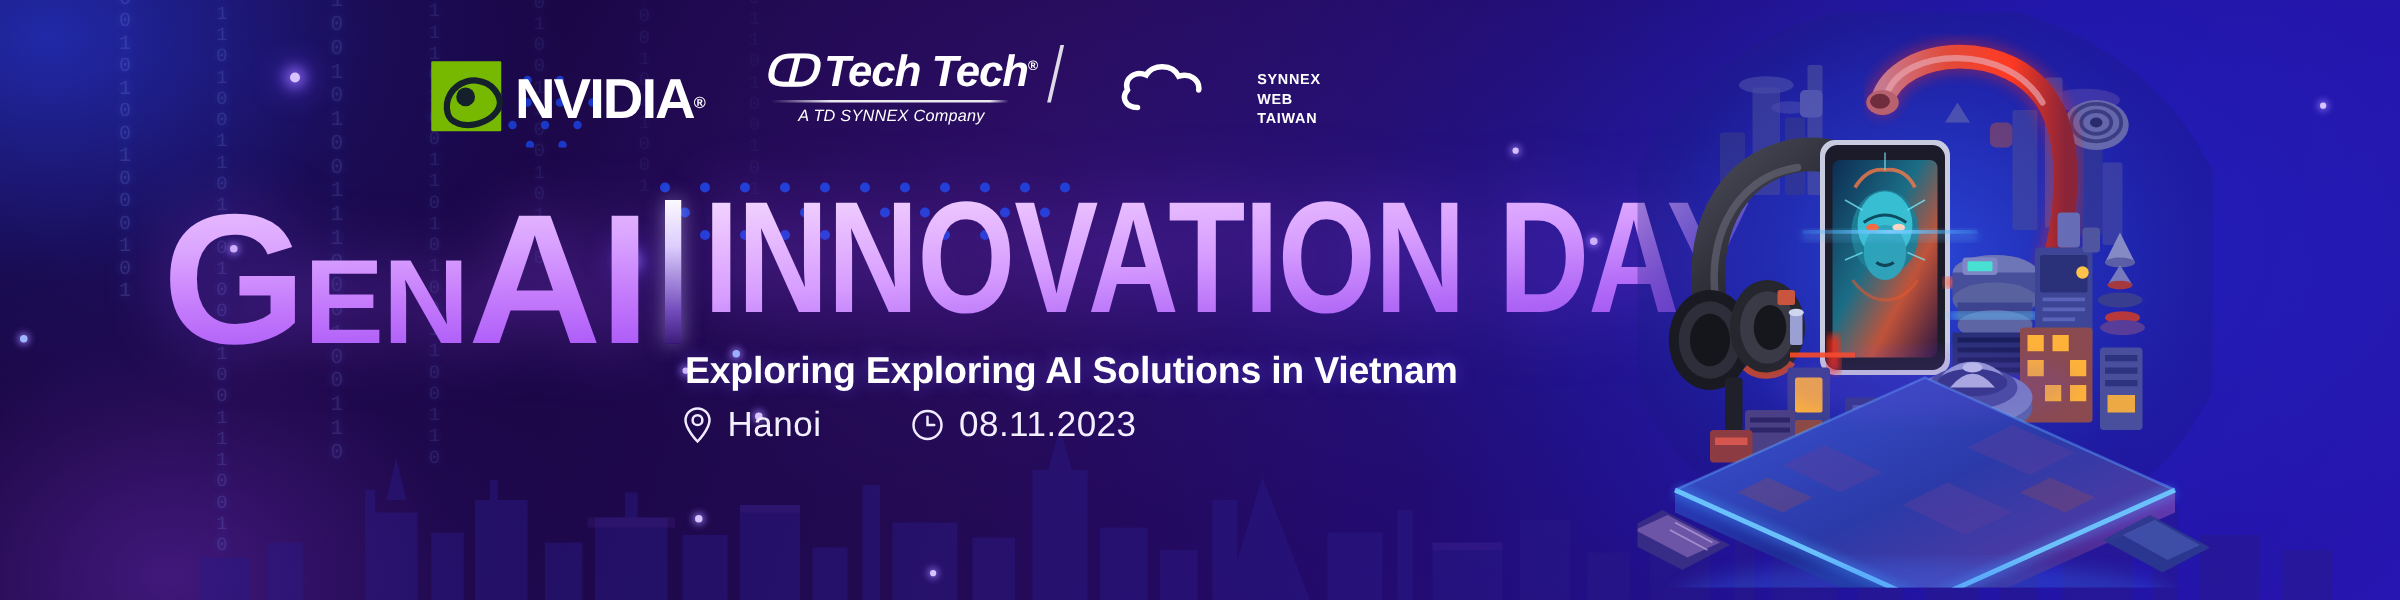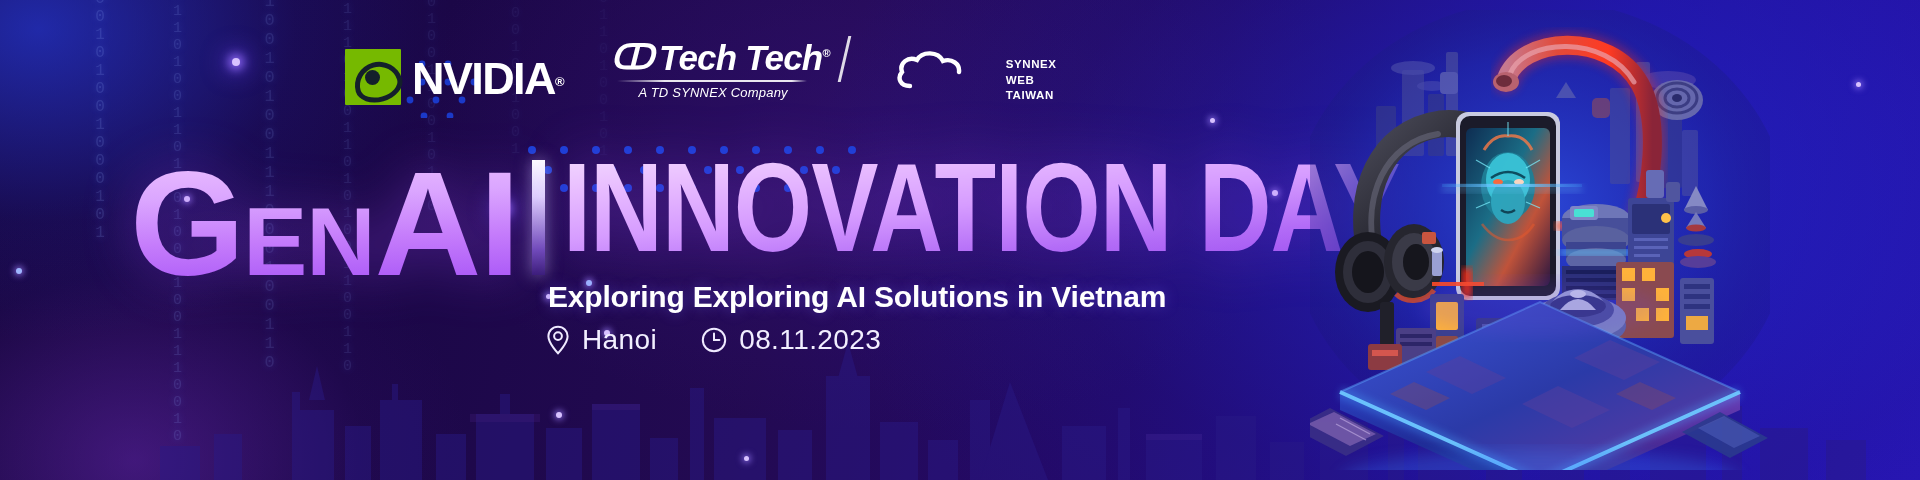--- a/index.html
+++ b/index.html
@@ -164,21 +164,21 @@
   #subtitle {
     position:absolute; left:548px; top:280px;
     color:#ffffff; font-size:30px; font-weight:700;
     letter-spacing:-.2px; white-space:nowrap;
     text-shadow:0 0 14px rgba(120,100,255,.45);
   }
 
   
   #meta-row {
     position:absolute; left:546px; top:324px;
-    display:flex; align-items:center; gap:44px;
+    display:flex; align-items:center; gap:72px;
   }
   .meta-item { display:flex; align-items:center; gap:12px; }
   .meta-item svg { display:block; }
   .meta-text { color:#f2efff; font-size:28px; font-weight:400; letter-spacing:.4px; white-space:nowrap; }
 
   
   #illustration {
     position:absolute; right:150px; top:10px;
     width:460px; height:460px;
   }

